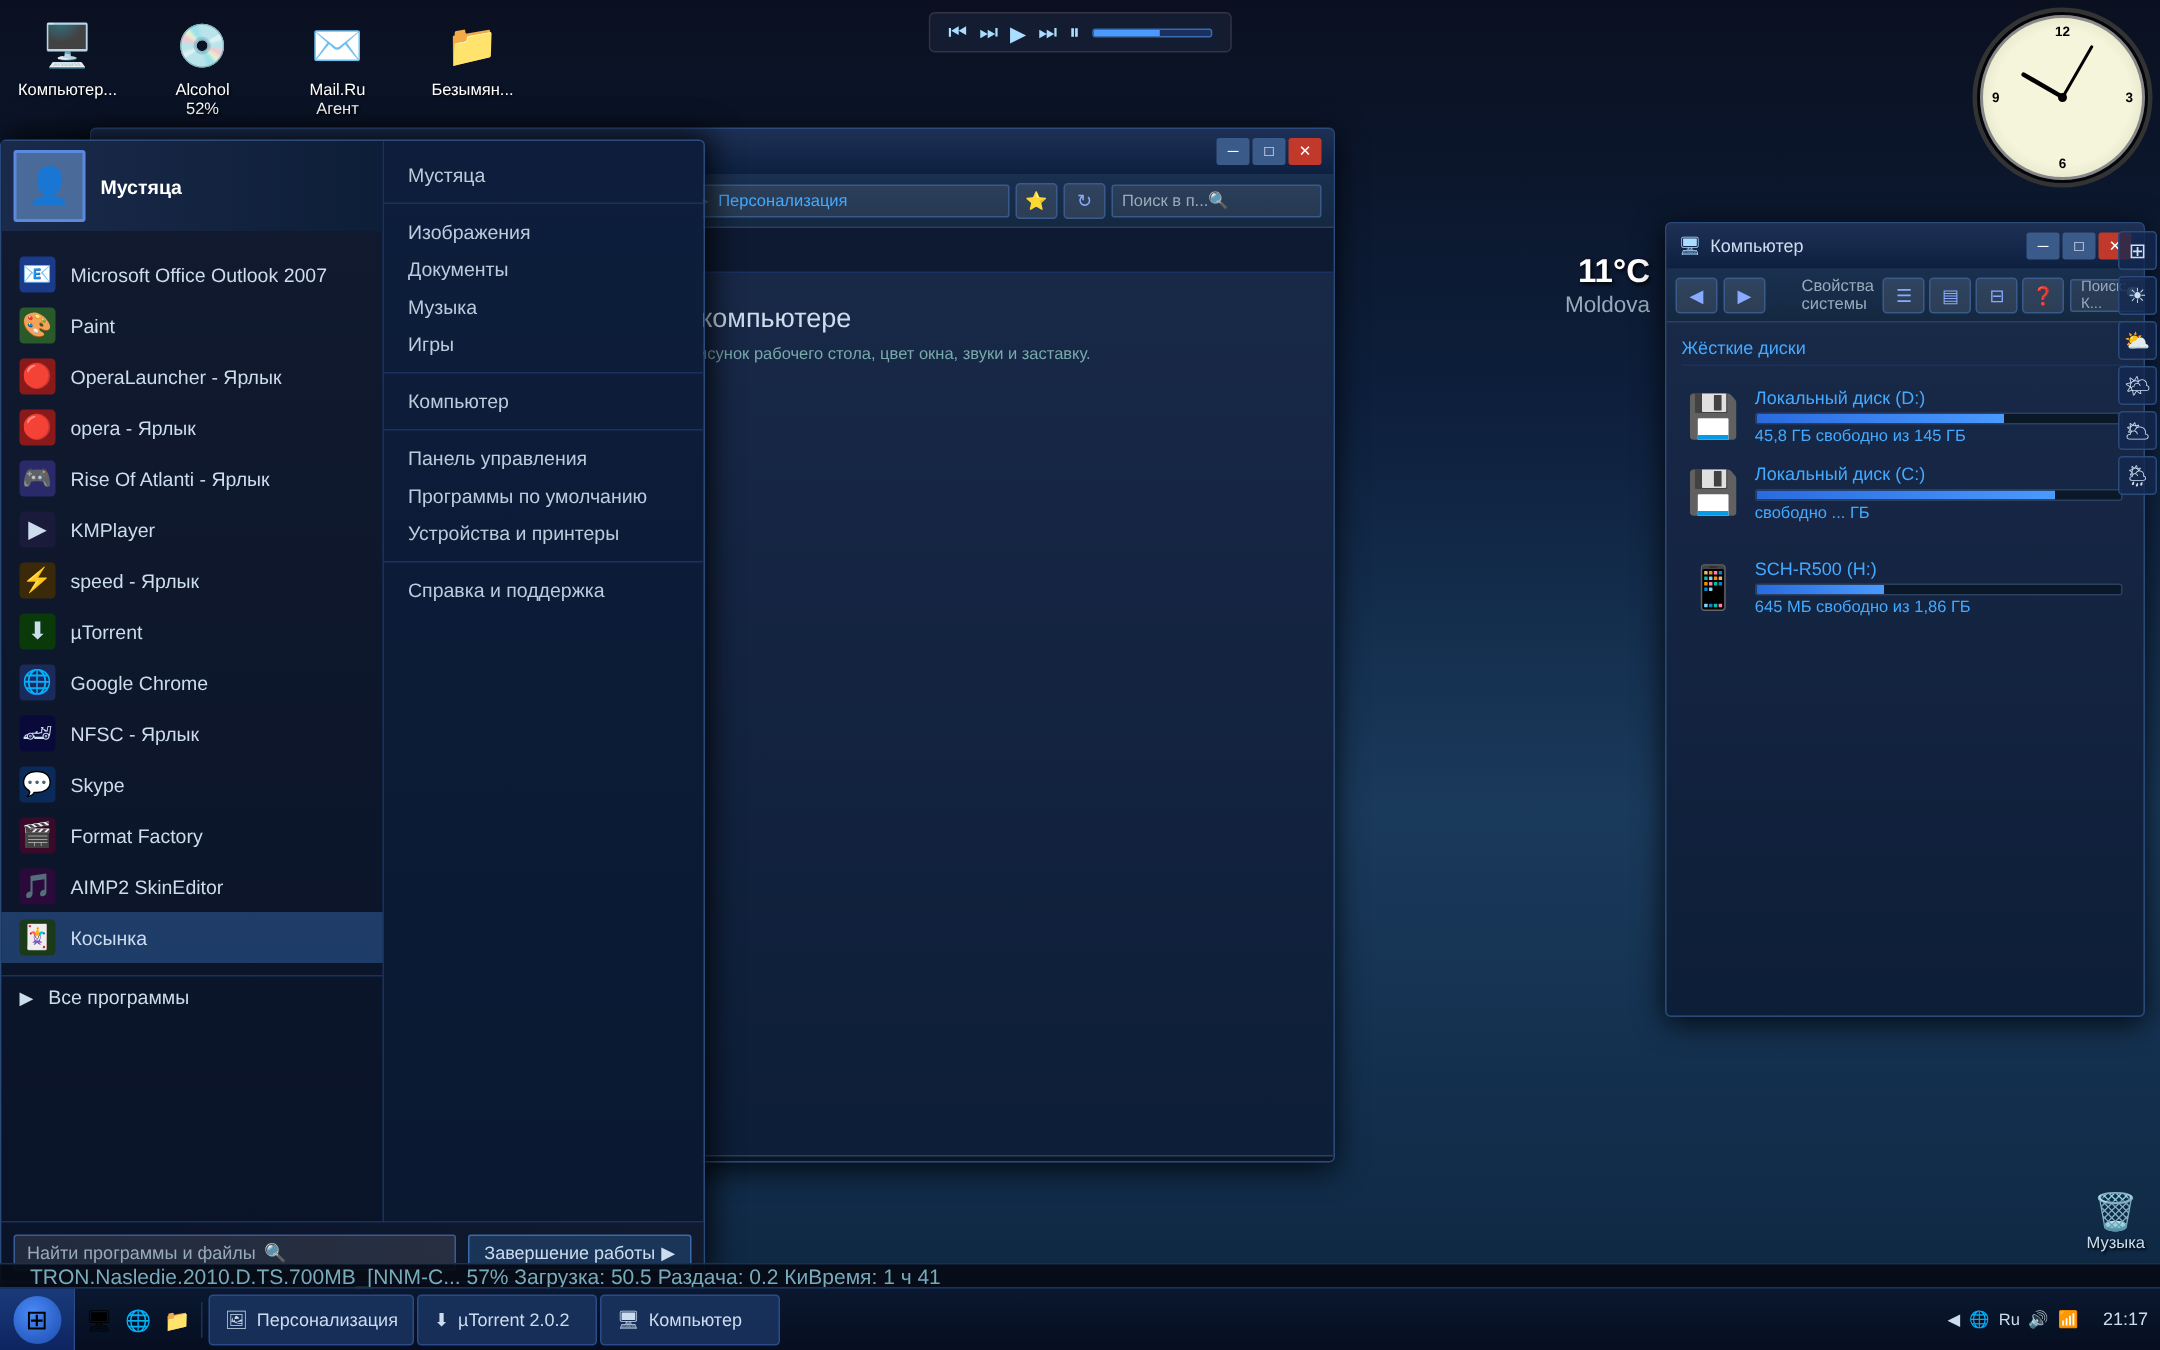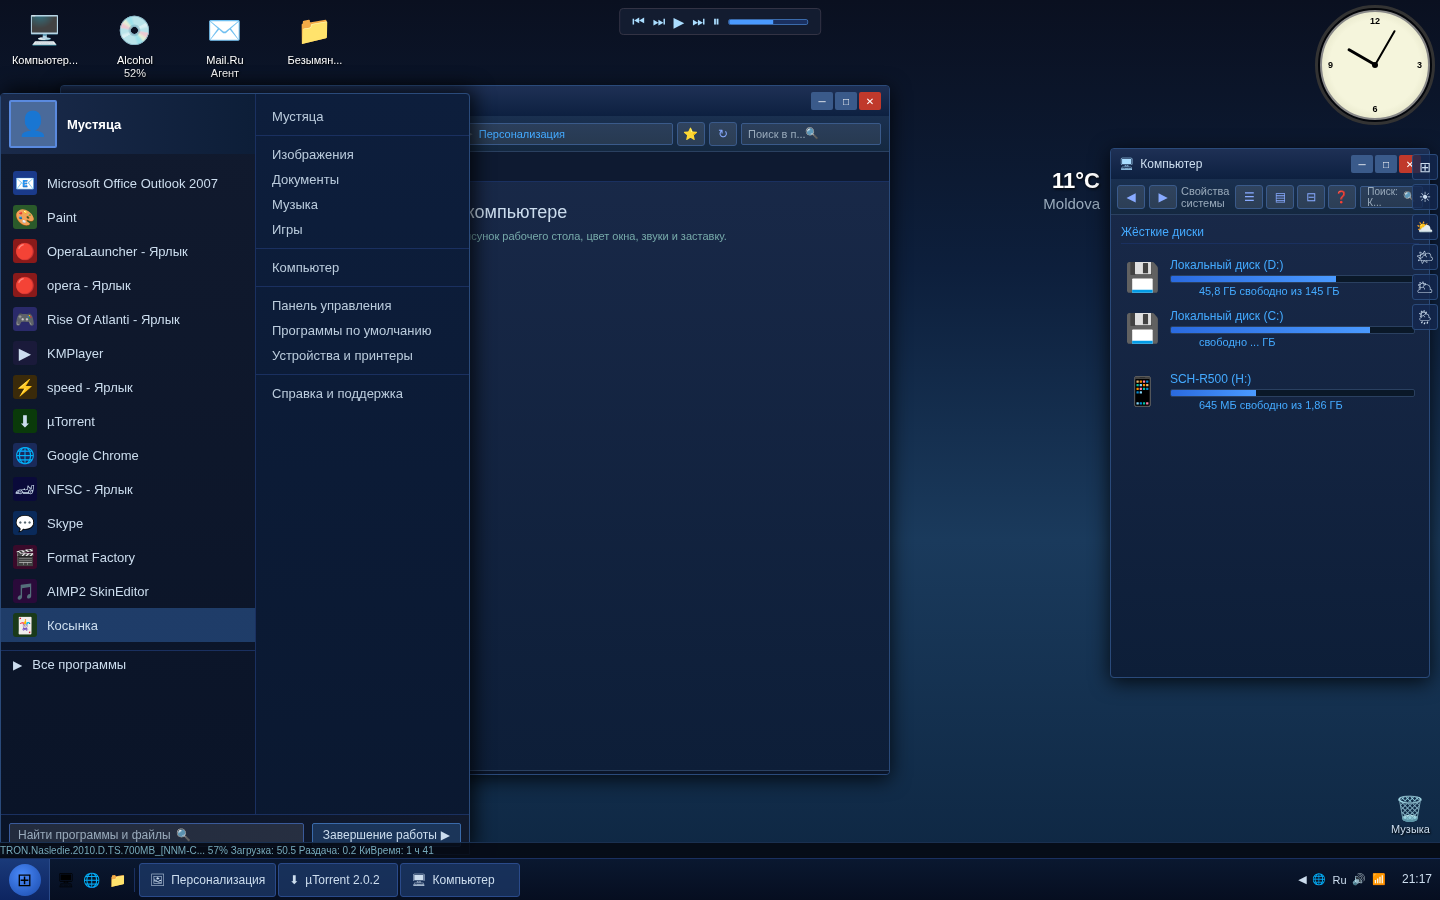--- a/index.html
+++ b/index.html
@@ -448,23 +448,23 @@
     }
     .tray-status-bar {
       position: absolute;
       bottom: 42px;
       left: 0;
       width: 100%;
       height: 16px;
       background: rgba(5,10,20,0.9);
       display: flex;
       align-items: center;
-      padding: 0 0;
+      padding: 0 20px;
       color: #7ab;
-      font-size: 10px;
+      font-size: 14px;
       gap: 8px;
       border-top: 1px solid #1a3050;
     }
 
     
     .window-computer {
       position: absolute;
       top: 148px;
       right: 10px;
       width: 320px;
@@ -518,21 +518,20 @@
       overflow: hidden;
     }
     .drive-bar-fill {
       height: 100%;
       background: linear-gradient(90deg, #2a6adf, #4a9aff);
     }
     .drive-free {
       color: #4af;
       font-size: 11px;
       margin-top: 2px;
-      margin-left: 29px;
     }
 
     
     .thumb-babe { background: linear-gradient(135deg, #4a6a9a, #1a2a4a); }
     .thumb-babes-cars { background: linear-gradient(135deg, #f0a030, #c06010); }
     .thumb-basic-black { background: linear-gradient(135deg, #111, #333); }
     .thumb-blue-night { background: linear-gradient(135deg, #0a1830, #1a3a6a); }
     .thumb-concept { background: linear-gradient(135deg, #333, #666); }
     .thumb-cruzing { background: linear-gradient(135deg, #1a2a5a, #3a6aaa); }
     .thumb-dark-pool { background: linear-gradient(135deg, #2a0a0a, #600a0a); }
@@ -846,21 +845,21 @@
         <button class="win-btn win-btn-max">□</button>
         <button class="win-btn win-btn-close">✕</button>
       </div>
     </div>
 
     <div class="computer-toolbar">
       <div style="display:flex;gap:4px;">
         <div class="nav-btn">◀</div>
         <div class="nav-btn">▶</div>
       </div>
-      <div style="flex:1;display:flex;align-items:flex-end;gap:6px;">
+      <div style="flex:1;display:flex;align-items:flex-end;gap:6px;margin-left:20px;">
         <span style="color:#9ab;font-size:11px;">Свойства системы</span>
         <div style="display:flex;gap:3px;margin-left:auto;">
           <div class="nav-btn">☰</div>
           <div class="nav-btn">▤</div>
           <div class="nav-btn">⊟</div>
           <div class="nav-btn">❓</div>
         </div>
       </div>
       <div class="computer-search">
         <span>Поиск: К...</span>

